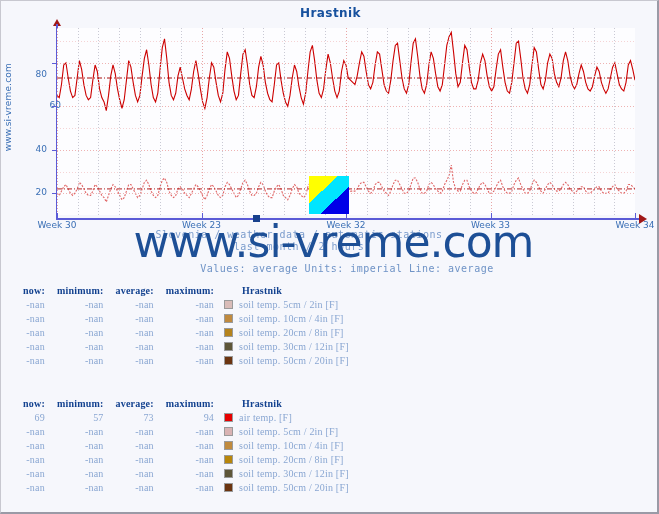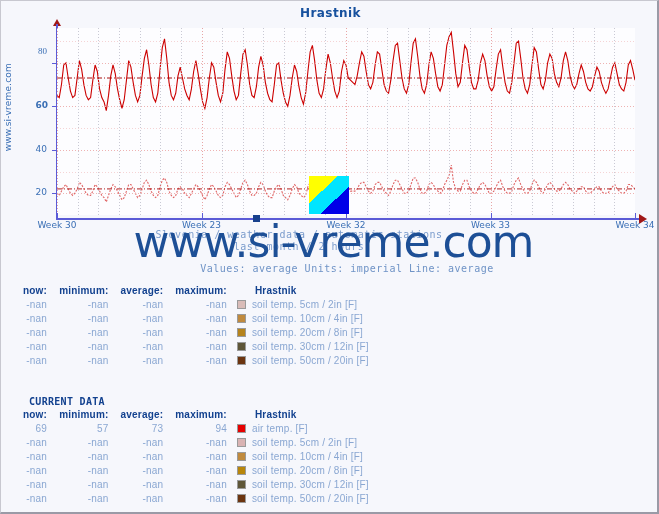--- a/index.html
+++ b/index.html
@@ -110,21 +110,21 @@
 
   
   .section{position:absolute;left:0;width:659px;}
   .sec-title{
     font-family:"DejaVu Sans Mono","Liberation Mono",monospace;
     font-size:10px;font-weight:bold;color:#12418f;
     padding-left:28px;letter-spacing:.3px;
   }
   table.data{
     border-collapse:collapse;margin-left:16px;margin-top:2px;
-    font-family:Liberation Sans, sans-serif;
+    font-family:Liberation Serif, serif;
     font-size:10px;
   }
   table.data th{
     font-weight:bold;color:#12418f;text-align:right;
     padding:0 6px 2px 6px;letter-spacing:.2px;
   }
   table.data th.lastcol{text-align:left;padding-left:22px;}
   table.data td{
     color:#7b9ccc;text-align:right;padding:0 6px;
     height:14px;line-height:14px;letter-spacing:.2px;
@@ -162,23 +162,23 @@
           <line x1="0" x2="578" y1="160.90697674418604" y2="160.90697674418604" stroke="#b42020" stroke-width="1" stroke-dasharray="5,2,1,2"></line>
         </svg>
     <div class="gridline-h" style="top: 165px;"></div><div class="gridline-h" style="top: 122px;"></div><div class="gridline-h" style="top: 78px;"></div><div class="gridline-h" style="top: 35px;"></div><div class="gridline-h" style="top: 144px; opacity: 0.55;"></div><div class="gridline-h" style="top: 100px; opacity: 0.55;"></div><div class="gridline-h" style="top: 57px; opacity: 0.55;"></div><div class="gridline-h" style="top: 13px; opacity: 0.55;"></div><div class="gridline-v major" style="left: 0px;"></div><div class="gridline-v major" style="left: 145px;"></div><div class="gridline-v major" style="left: 289px;"></div><div class="gridline-v major" style="left: 434px;"></div><div class="gridline-v" style="left: 21px;"></div><div class="gridline-v" style="left: 41px;"></div><div class="gridline-v" style="left: 62px;"></div><div class="gridline-v" style="left: 83px;"></div><div class="gridline-v" style="left: 103px;"></div><div class="gridline-v" style="left: 124px;"></div><div class="gridline-v" style="left: 165px;"></div><div class="gridline-v" style="left: 186px;"></div><div class="gridline-v" style="left: 206px;"></div><div class="gridline-v" style="left: 227px;"></div><div class="gridline-v" style="left: 248px;"></div><div class="gridline-v" style="left: 268px;"></div><div class="gridline-v" style="left: 310px;"></div><div class="gridline-v" style="left: 330px;"></div><div class="gridline-v" style="left: 351px;"></div><div class="gridline-v" style="left: 372px;"></div><div class="gridline-v" style="left: 392px;"></div><div class="gridline-v" style="left: 413px;"></div><div class="gridline-v" style="left: 454px;"></div><div class="gridline-v" style="left: 475px;"></div><div class="gridline-v" style="left: 495px;"></div><div class="gridline-v" style="left: 516px;"></div><div class="gridline-v" style="left: 537px;"></div><div class="gridline-v" style="left: 557px;"></div></div>
   </div>
 
   <div id="yticks">
       <div class="ytick-label" style="top: 186.256px; left: 22px;">20</div>
       <div class="ytick-mark" style="top: 192.256px;"></div>
       <div class="ytick-label" style="top: 142.767px; left: 22px;">40</div>
       <div class="ytick-mark" style="top: 148.767px;"></div>
-      <div class="ytick-label" style="top: 99.2791px; left: 23px; font-weight: bold;">60</div>
+      <div class="ytick-label" style="top: 99.2791px; left: 36px;">60</div>
       <div class="ytick-mark" style="top: 105.279px;"></div>
-      <div class="ytick-label" style="top: 45px; left: 22px; font-family: Liberation Serif, serif;">80</div>
+      <div class="ytick-label" style="top: 68px; left: 22px;">80</div>
       <div class="ytick-mark" style="top: 61.7907px;"></div>
     </div>
   <div id="xticks">
       <div class="xtick-label" style="left: 21px;">Week 30</div>
       <div class="xtick-mark" style="left: 56px;"></div>
       <div class="xtick-label" style="left: 165.5px;">Week 23</div>
       <div class="xtick-mark" style="left: 201px;"></div>
       <div class="xtick-label" style="left: 310px;">Week 32</div>
       <div class="xtick-mark" style="left: 345px;"></div>
       <div class="xtick-label" style="left: 454.5px; text-align: center;">Week 33</div>
@@ -241,21 +241,20 @@
             <td class="val">-nan</td>
             <td class="val">-nan</td>
             <td class="val">-nan</td>
             <td class="label"><span class="swatch" style="background: rgb(107, 52, 16);"></span><span>soil temp. 50cm / 20in [F]</span></td>
           </tr>
         </tbody>
     </table>
   </div>
 
   <div class="section" style="top:395px">
-    <div class="sec-title">CURRENT DATA</div>
     <table class="data">
       <thead>
           <tr id="curr-head">
             <th>now:</th>
             <th>minimum:</th>
             <th>average:</th>
             <th>maximum:</th>
             <th class="lastcol">Hrastnik</th>
           </tr>
         </thead>

